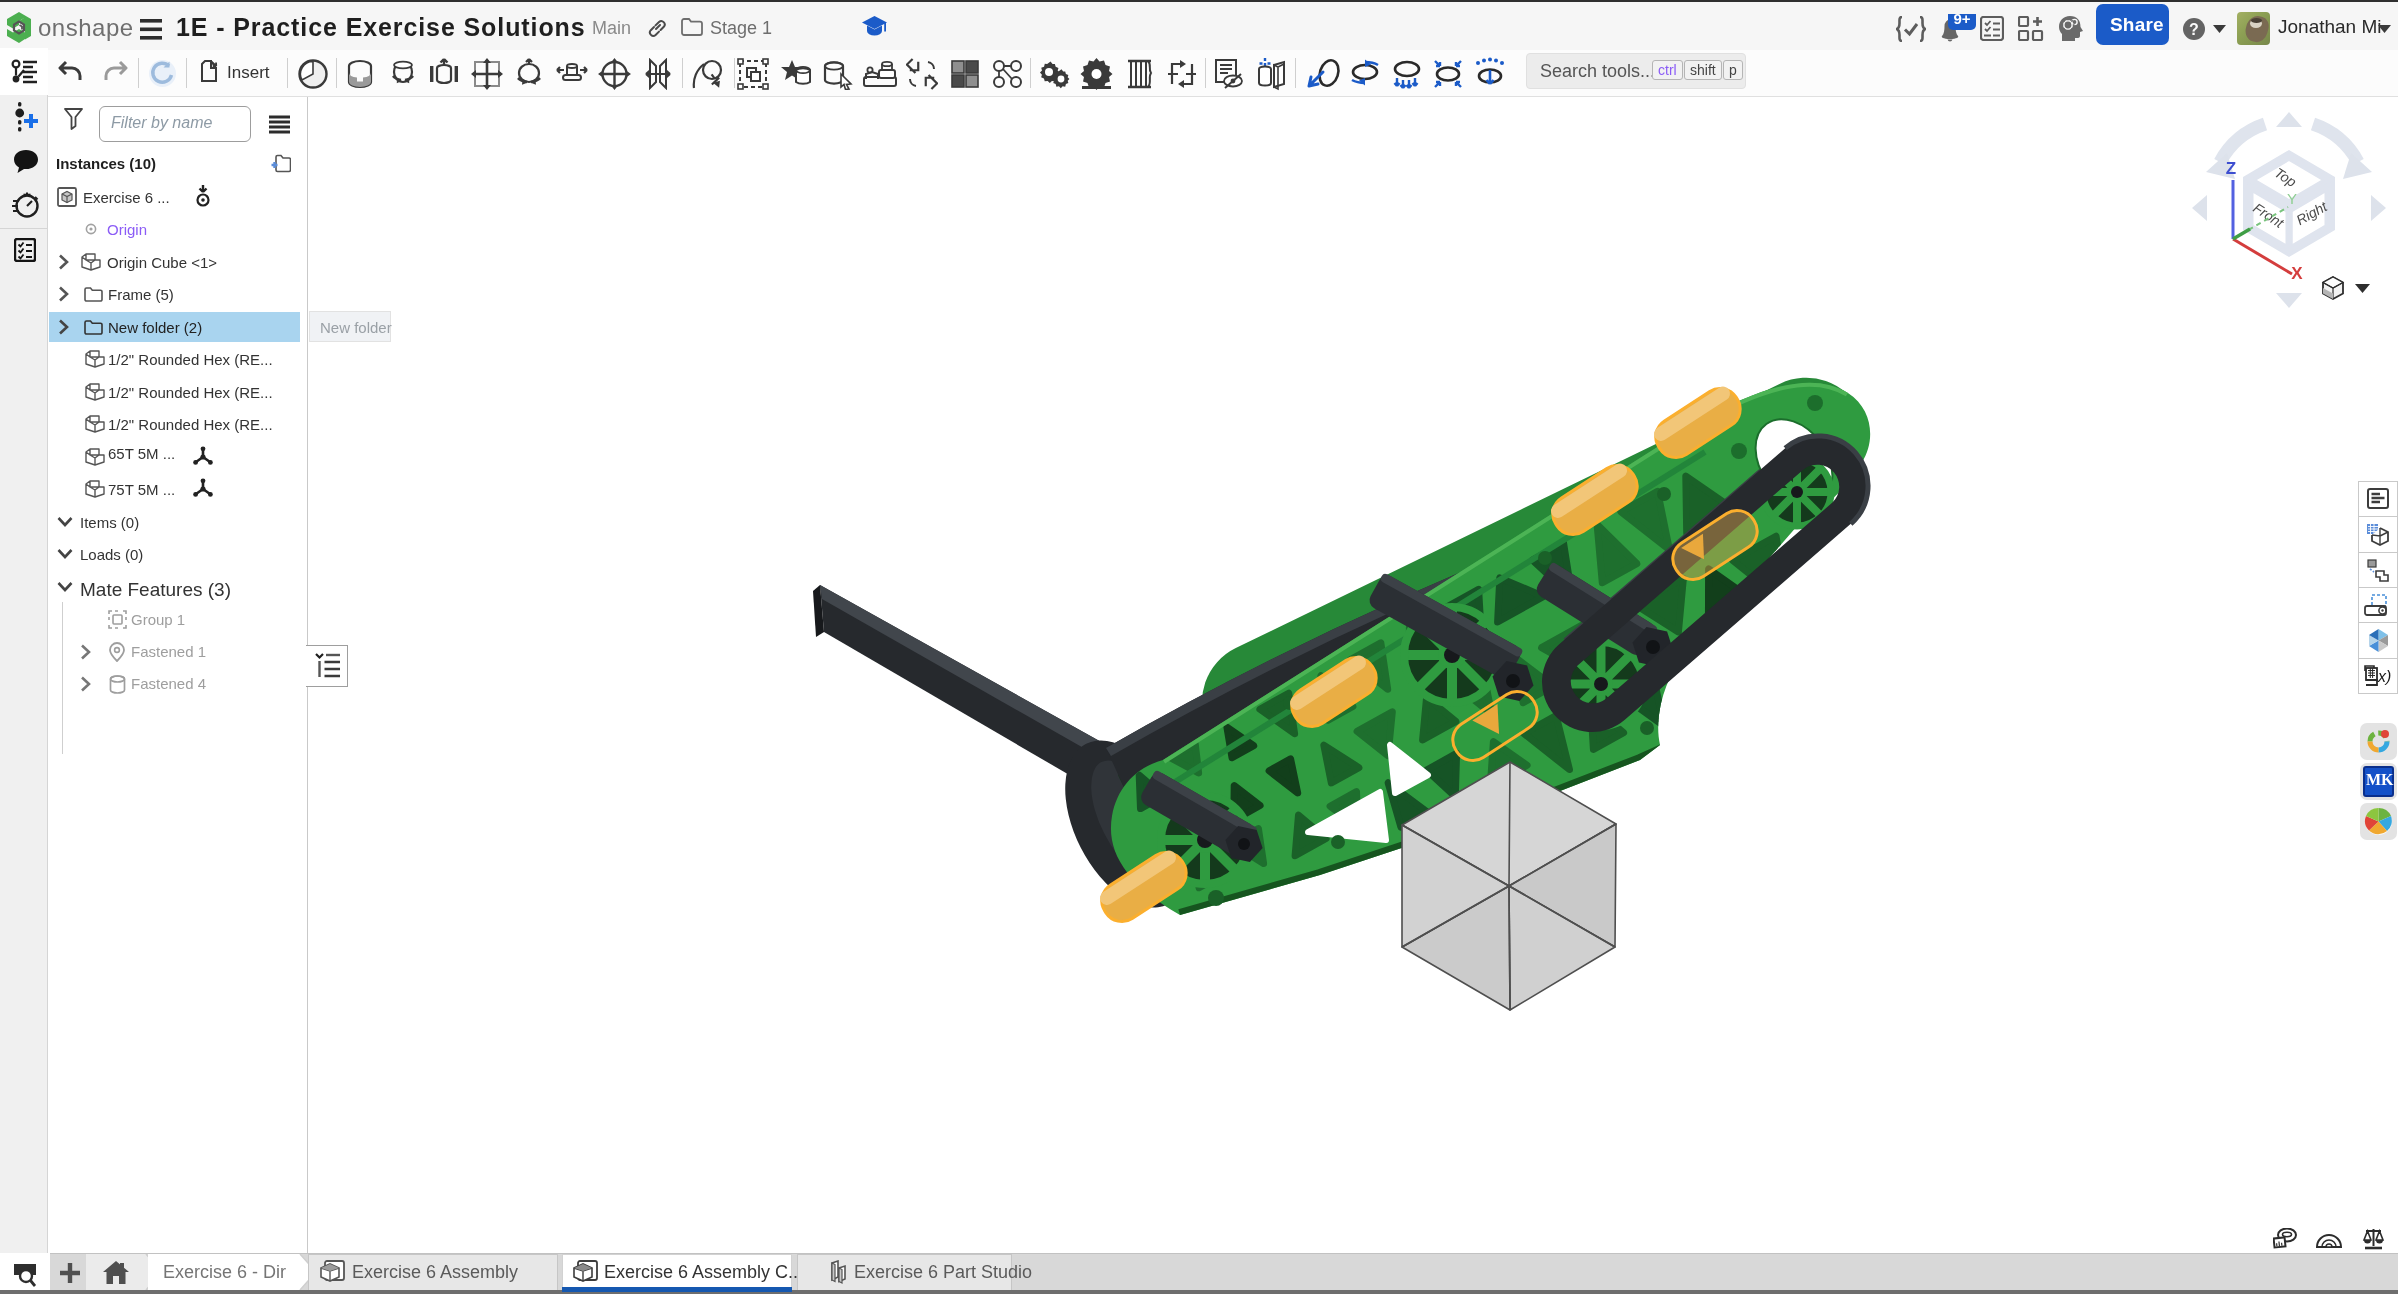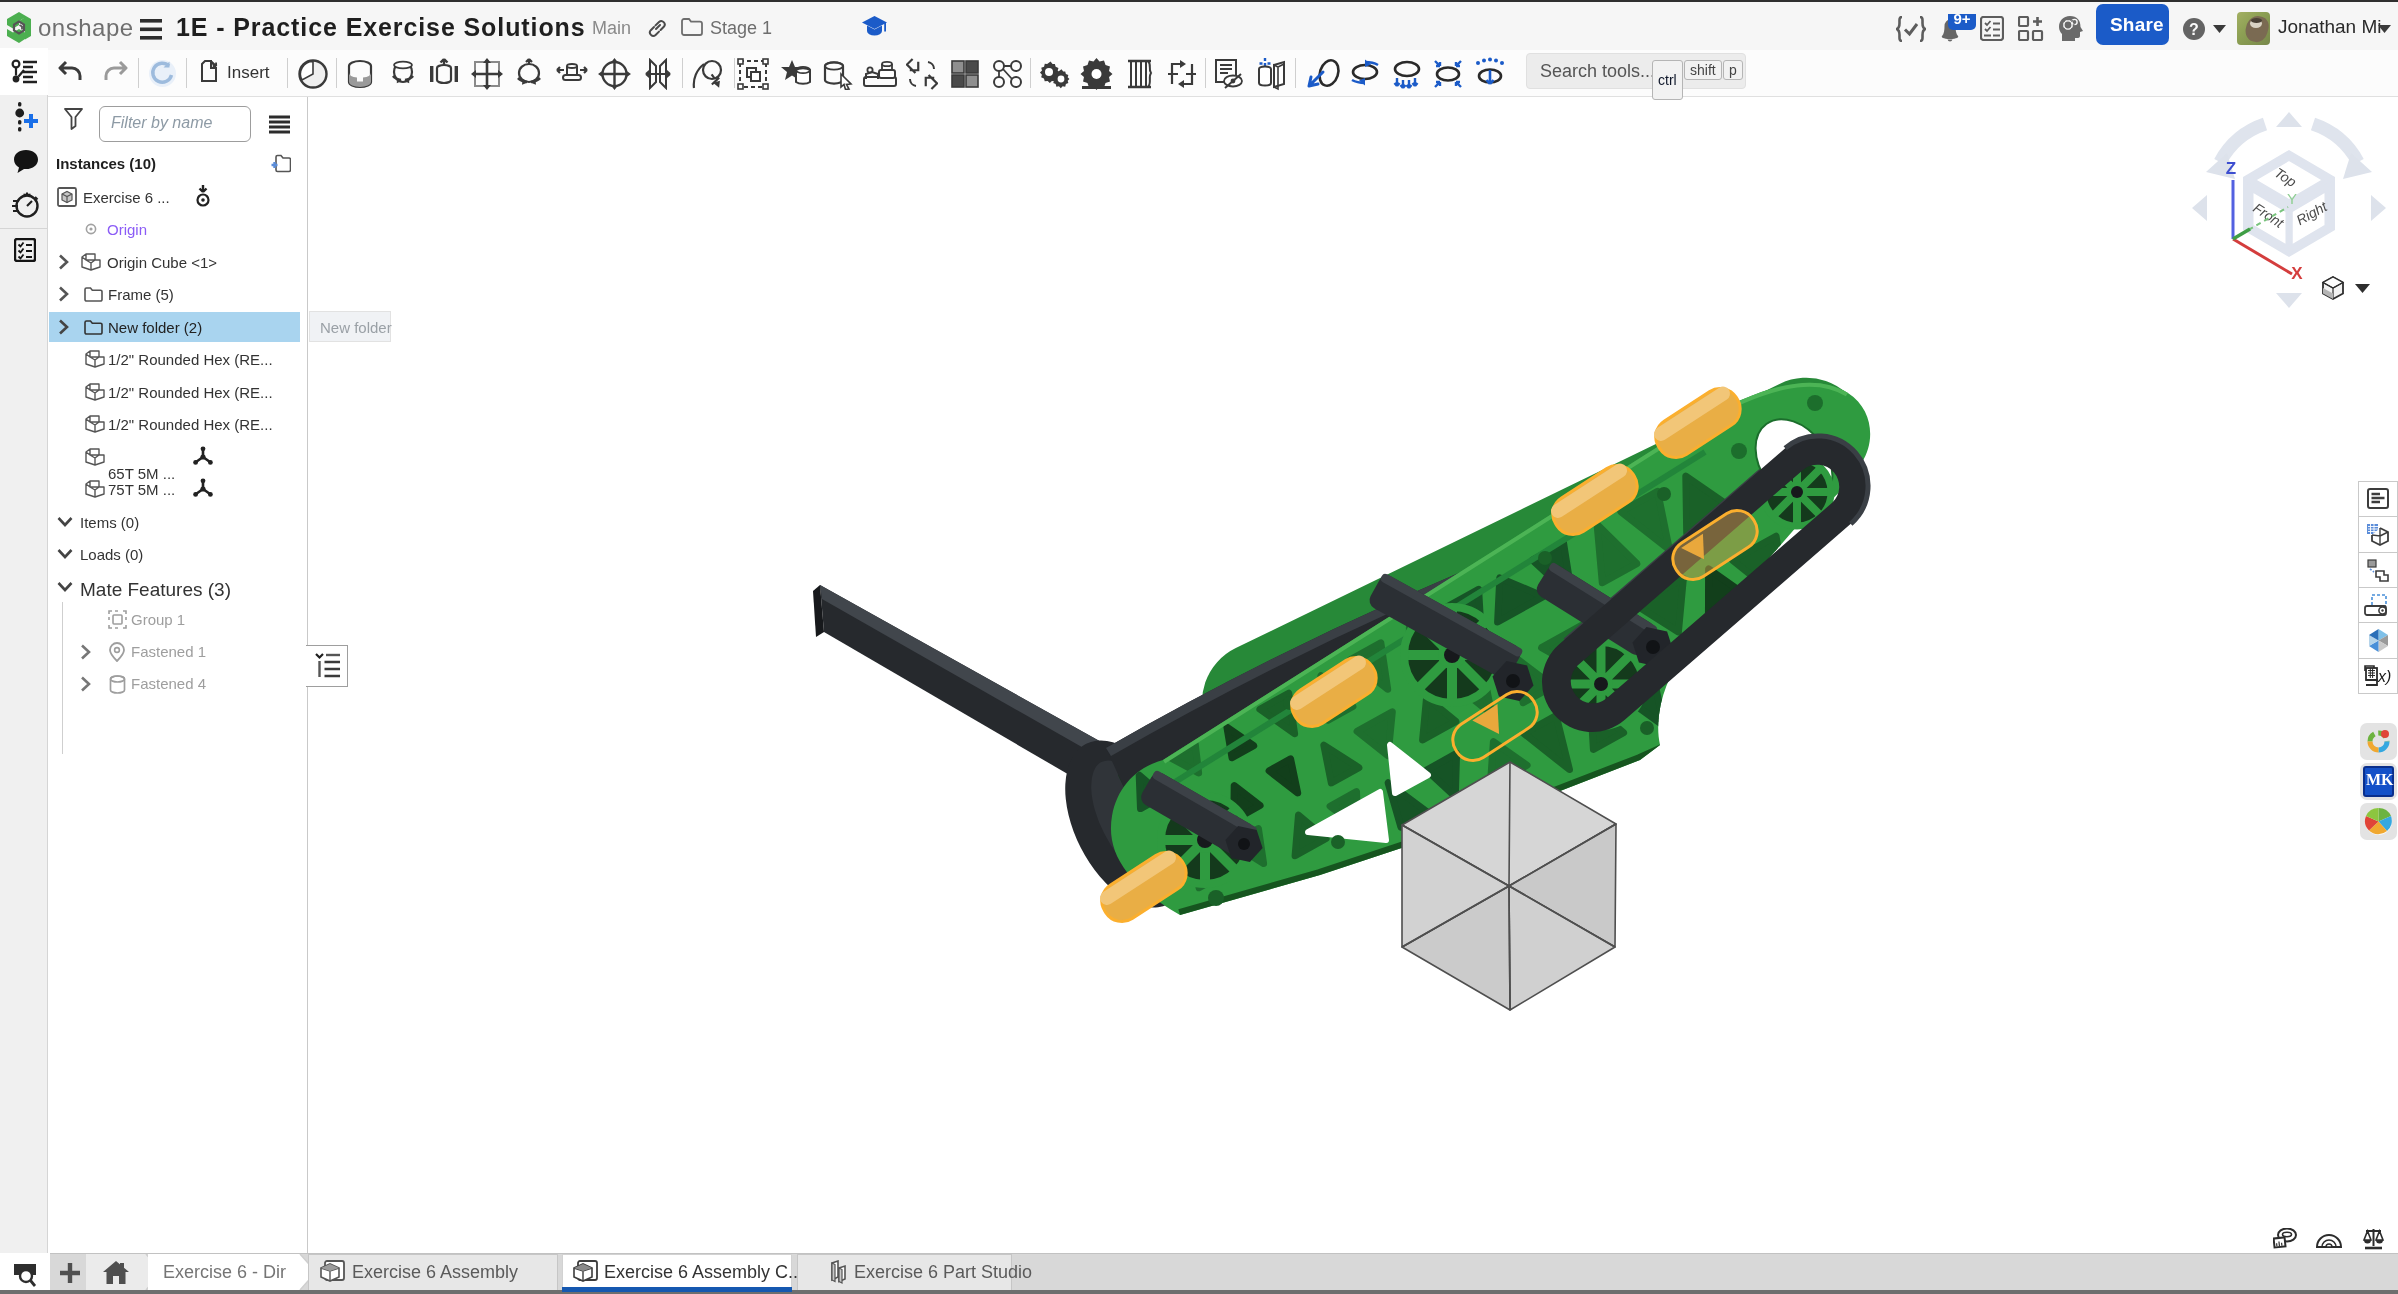--- a/index.html
+++ b/index.html
@@ -312,21 +312,21 @@
    <circle cx="6" cy="7" r="2"></circle>
         <circle cx="12" cy="4.5" r="2"></circle>
         <circle cx="18" cy="3.5" r="2"></circle>
         <circle cx="24" cy="4.5" r="2"></circle>
         <circle cx="30" cy="7" r="2"></circle>
   </g>
   <path d="M18 14 L18 28 M18 28 L14.5 24 M18 28 L21.5 24" fill="none" stroke="#1b5bc8" stroke-width="2.6"></path>
  </svg>
  <div class="abs" style="left:1526px;top:53px;width:220px;height:36px;background:#ececec;border:1px solid #e0e0e0;border-radius:4px"></div>
  <span class="txt" style="left:1540px;top:61px;font-size:18px;color:#555">Search tools...</span>
- <span class="txt" style="left:1652px;top:60px;font-size:14px;color:#0f172a;border:1px solid #b5b5b5;border-radius:3px;background:#f2f2f2;padding:11px 5px">ctrl</span>
+ <span class="txt" style="left:1652px;top:60px;font-size:14px;color:#8b5cf6;border:1px solid #b5b5b5;border-radius:3px;background:#f2f2f2;padding:1px 5px">ctrl</span>
  <span class="txt" style="left:1684px;top:60px;font-size:14px;color:#444;border:1px solid #b5b5b5;border-radius:3px;background:#f2f2f2;padding:1px 5px">shift</span>
  <span class="txt" style="left:1723px;top:60px;font-size:14px;color:#444;border:1px solid #b5b5b5;border-radius:3px;background:#f2f2f2;padding:1px 5px">p</span>
 </div>
 
 <div id="sbicons">
  <svg class="abs" style="left:11px;top:59px" width="28" height="26" viewBox="0 0 28 26">
   <circle cx="5" cy="5" r="3.4" fill="none" stroke="#222" stroke-width="2.2"></circle>
   <circle cx="5" cy="20" r="3.4" fill="#222"></circle>
   <path d="M5 8.5 L5 16.5" stroke="#222" stroke-width="2.2"></path>
   <path d="M12 3 L26 3 M12 8 L22 8 M12 13 L26 13 M12 18 L22 18 M12 23 L26 23" stroke="#222" stroke-width="2.6"></path>
@@ -423,21 +423,21 @@
   <path d="M5 1 L14 1 L14 7 L19 7 L19 14 L10 17 L1 14 L1 4 Z M5 1 L5 7 L14 7 M5 7 L1 4 M14 7 L10 10 L10 17 M10 10 L5 7" fill="#fff" stroke="#555" stroke-width="1.4" stroke-linejoin="round"></path>
  </svg>
  <span class="txt" style="left:108px;top:384px;font-size:15px;color:#333">1/2" Rounded Hex (RE...</span>
  <svg class="abs" style="left:85px;top:415px" width="20" height="18" viewBox="0 0 20 18">
   <path d="M5 1 L14 1 L14 7 L19 7 L19 14 L10 17 L1 14 L1 4 Z M5 1 L5 7 L14 7 M5 7 L1 4 M14 7 L10 10 L10 17 M10 10 L5 7" fill="#fff" stroke="#555" stroke-width="1.4" stroke-linejoin="round"></path>
  </svg>
  <span class="txt" style="left:108px;top:416px;font-size:15px;color:#333">1/2" Rounded Hex (RE...</span>
  <svg class="abs" style="left:85px;top:448px" width="20" height="18" viewBox="0 0 20 18">
   <path d="M5 1 L14 1 L14 7 L19 7 L19 14 L10 17 L1 14 L1 4 Z M5 1 L5 7 L14 7 M5 7 L1 4 M14 7 L10 10 L10 17 M10 10 L5 7" fill="#fff" stroke="#555" stroke-width="1.4" stroke-linejoin="round"></path>
  </svg>
- <span class="txt" style="left:108px;top:465px;font-size:15px;color:#333">65T 5M ...</span>
+ <span class="txt" style="left:108px;top:445px;font-size:15px;color:#333">65T 5M ...</span>
  <svg class="abs" style="left:192px;top:446px" width="22" height="22" viewBox="0 0 22 22">
   <path d="M11 11 L11 3 M11 11 L4 16 M11 11 L18 16" stroke="#222" stroke-width="2.6"></path>
   <circle cx="11" cy="2.8" r="2.4" fill="#222"></circle>
       <circle cx="3.6" cy="16.4" r="2.4" fill="#222"></circle>
       <circle cx="18.4" cy="16.4" r="2.4" fill="#222"></circle>
   <circle cx="11" cy="11" r="2.6" fill="#222"></circle>
  </svg>
  <svg class="abs" style="left:85px;top:480px" width="20" height="18" viewBox="0 0 20 18">
   <path d="M5 1 L14 1 L14 7 L19 7 L19 14 L10 17 L1 14 L1 4 Z M5 1 L5 7 L14 7 M5 7 L1 4 M14 7 L10 10 L10 17 M10 10 L5 7" fill="#fff" stroke="#555" stroke-width="1.4" stroke-linejoin="round"></path>
  </svg>

